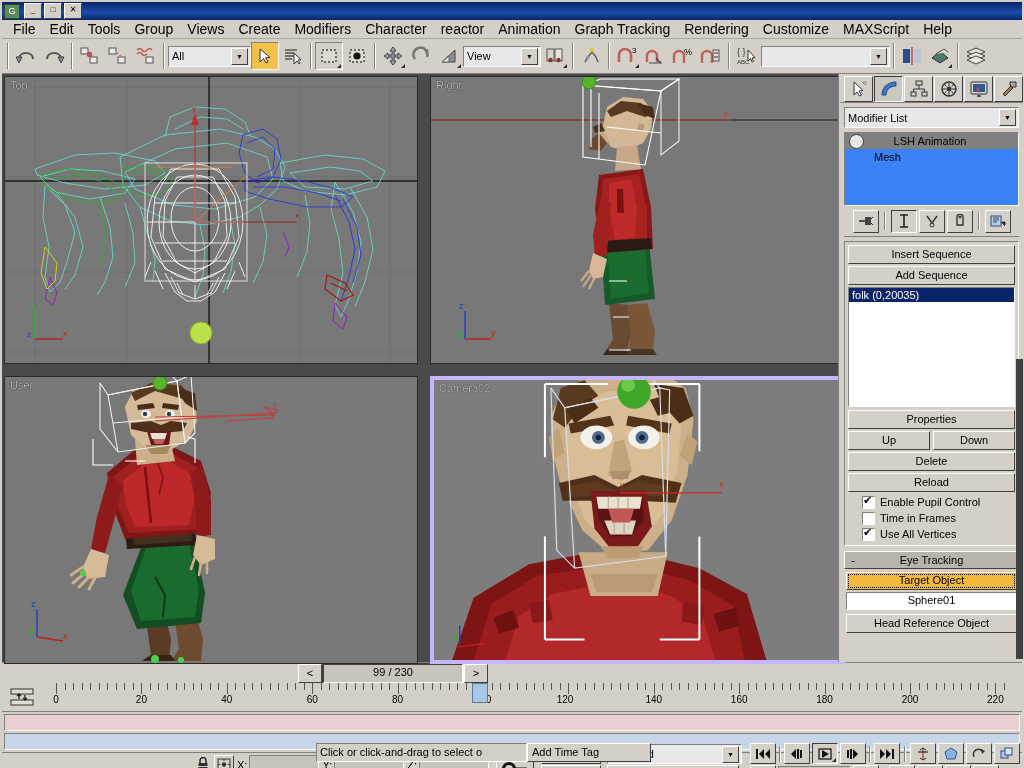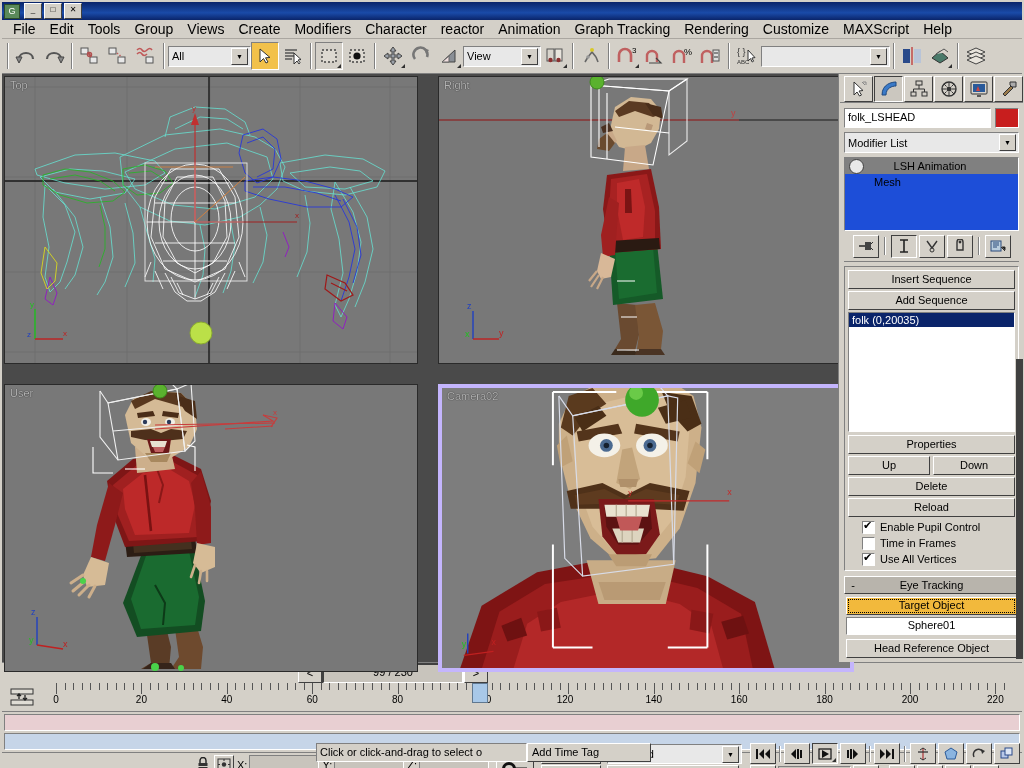--- a/index.html
+++ b/index.html
@@ -39,21 +39,21 @@
         background:#d4d0c8;border:1px solid;border-color:#fff #404040 #404040 #fff;
         display:flex;align-items:center;justify-content:center;font-size:7px;}
   .corner{position:absolute;right:1px;bottom:1px;width:0;height:0;
           border-left:4px solid transparent;border-bottom:4px solid #303030;}
 
   
   .main{display:flex;height:588px;}
   .viewports{width:836px;height:588px;background:#4a4a4a;position:relative;
              box-sizing:border-box;padding:2px;}
   .vp-grid{display:grid;grid-template-columns:414px 416px;grid-template-rows:288px 288px;
-           gap:20px;}
+           gap:12px;}
   .vp{position:relative;overflow:hidden;background:#787878;
       border:1px solid #2a2a2a;box-sizing:border-box;}
   .vp.active{border:4px solid #c4b5fd;text-decoration:underline;}
   .vp-label{position:absolute;left:5px;top:2px;color:#b4b4b4;font-size:11px;z-index:9;
             text-shadow:0 0 1px #000;}
   .vp-canvas{position:absolute;inset:0;}
 
   
   .cmdpanel{width:188px;height:588px;background:#d4d0c8;border-left:1px solid #808080;
             box-sizing:border-box;padding:2px 1px;position:relative;}
@@ -63,21 +63,21 @@
           border-color:#fff #404040 #404040 #fff;display:flex;align-items:center;
           justify-content:center;}
   .cp-tab.sel{border-color:#404040 #fff #fff #404040;background:#cbc7bf;}
   .namerow{display:flex;margin:5px 4px 0 4px;gap:4px;}
   .namefield{flex:1;height:18px;background:#fff;border:1px solid;
              border-color:#808080 #fff #fff #808080;padding-left:3px;line-height:17px;
              font-size:11px;}
   .colorchip{width:22px;height:18px;background:#c81e1e;border:1px solid;
              border-color:#808080 #fff #fff #808080;}
   .modcombo{margin:4px;height:19px;}
-  .modstack{margin:2px 4px;height:72px;background:#1d4ed8;border:1px solid;
+  .modstack{margin:2px 4px;height:72px;background:#3b82f6;border:1px solid;
             border-color:#808080 #fff #fff #808080;overflow:hidden;position:relative;}
   .mod-item{height:16px;line-height:16px;padding-left:4px;font-size:11px;display:flex;
             align-items:center;gap:4px;}
   .mod-item.sel{background:#808080;color:#000;}
   .mod-label{flex:1;text-align:center;padding-right:26px;}
   .bulb{width:13px;height:13px;border-radius:50%;background:#e8e8e8;
         border:1px solid #404040;display:inline-block;position:relative;}
   .stackbtns{display:flex;align-items:center;justify-content:center;gap:2px;
              height:24px;margin:3px 4px 0 4px;border-bottom:1px solid #808080;
              padding-bottom:3px;}
@@ -766,24 +766,20 @@
             </svg>
         </div>
         <div class="cp-tab">
           <svg width="18" height="18" viewBox="0 0 18 18">
               <path d="M3 14 L11 6 L13 8 L5 16 Z" fill="#9a7a4a" stroke="#333"></path>
               <path d="M10 2 L16 2 L16 7 L12 7 L10 5 Z" fill="#aaa" stroke="#333"></path>
             </svg>
         </div>
       </div>
 
-      <div class="namerow">
-        <div class="namefield">folk_LSHEAD</div>
-        <div class="colorchip"></div>
-      </div>
 
       <div class="combo modcombo">
         <span>Modifier List</span>
         <span class="arrow">▼</span>
       </div>
 
       <div class="modstack">
         <div class="mod-item sel">
           <span class="bulb"></span>
           <span class="mod-label">LSH Animation</span>

